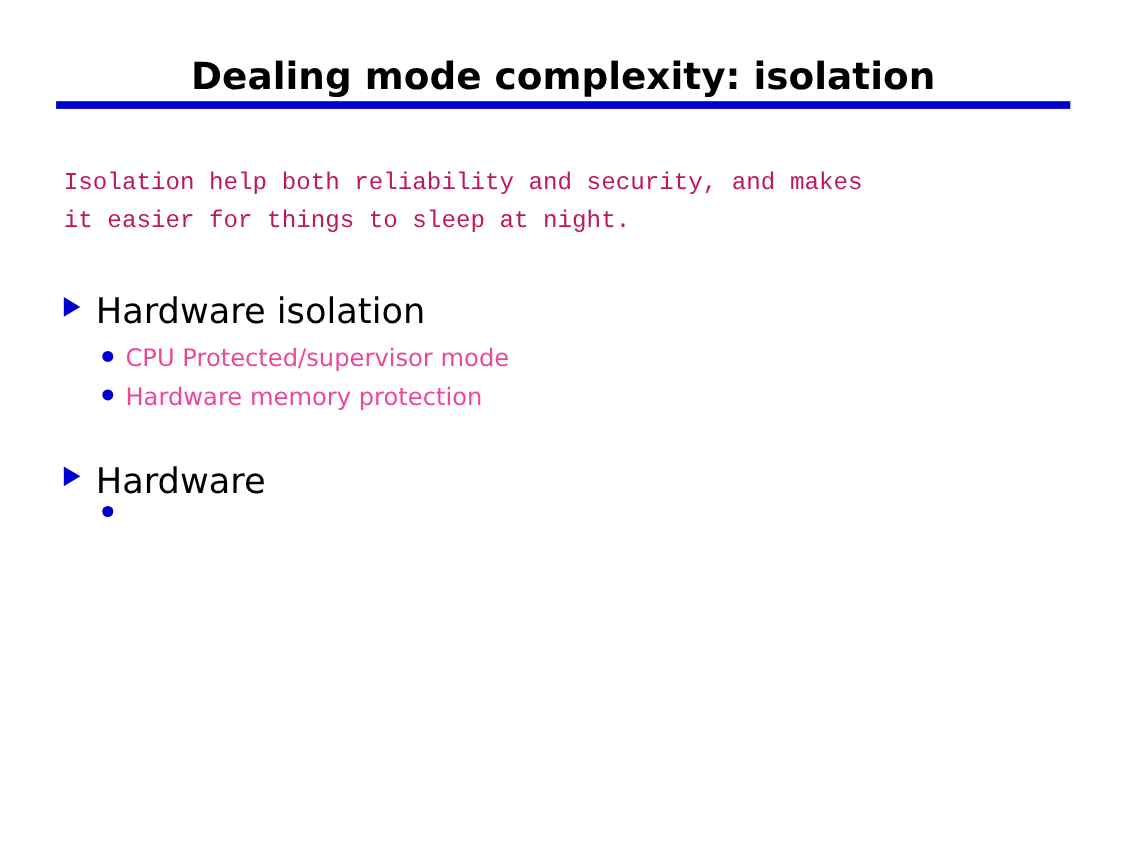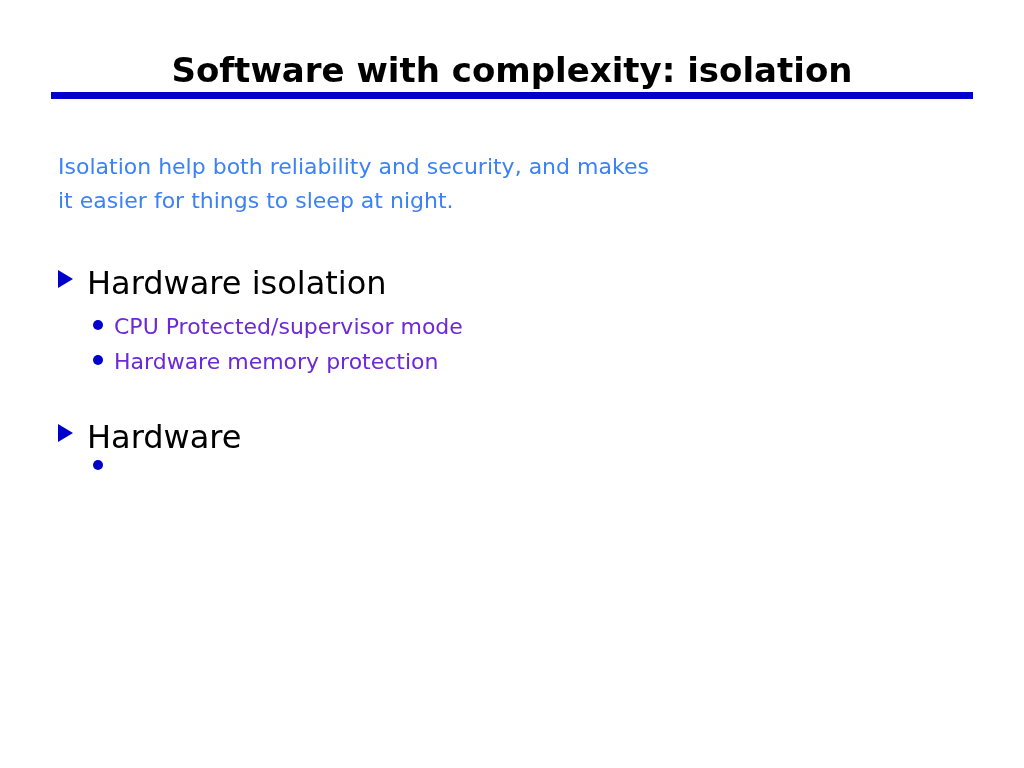--- a/index.html
+++ b/index.html
@@ -49,21 +49,22 @@
   .body-area {
     position: absolute;
     left: 58px;
     top: 150px;
     width: 930px;
   }
 
   .intro {
     font-size: 22px;
     line-height: 34px;
-    color: #3b82f6;
+    color: #be185d;
+    font-family: Liberation Mono, monospace;
   }
 
   .intro-line {
     white-space: nowrap;
   }
 
   .section {
     margin-top: 0;
     text-align: center;
   }
@@ -114,30 +115,30 @@
     border-radius: 50%;
     background: #0000cc;
     margin-right: 11px;
     position: relative;
     top: -4px;
   }
 
   .level2-text {
     font-size: 22px;
     line-height: 33px;
-    color: #6d28d9;
+    color: #ec4899;
     white-space: nowrap;
   }
 </style>
 </head>
 <body>
 
 <div class="slide">
 
-  <div class="slide-title">Software with complexity: isolation</div>
+  <div class="slide-title">Dealing mode complexity: isolation</div>
 
   <div class="title-rule"></div>
 
   <div class="body-area">
 
     <div class="intro">
       <div class="intro-line">Isolation help both reliability and security, and makes</div>
       <div class="intro-line">it easier for things to sleep at night.</div>
     </div>
 

